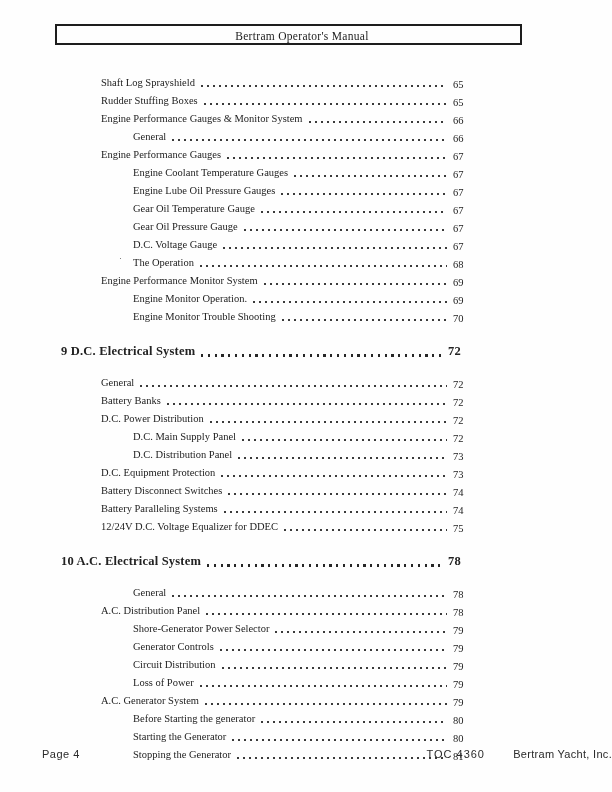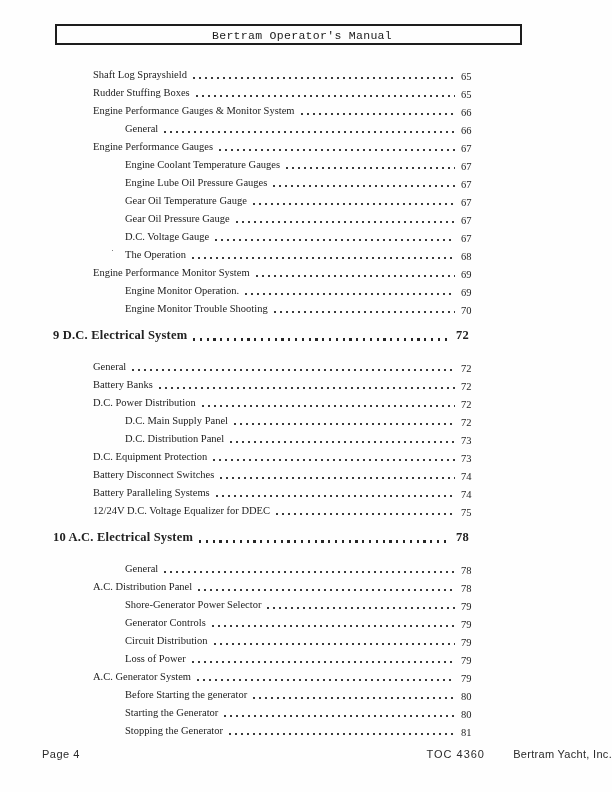--- a/index.html
+++ b/index.html
@@ -18,34 +18,34 @@
     color:var(--ink);
   }
   
   .header-box{
     position:absolute;
     left:55px;top:24px;width:463px;height:17px;
     border:2px solid #1d1d1d;
     display:flex;align-items:center;justify-content:center;
   }
   .header-box .title{
-    font-family:Liberation Mono, monospace;
+    font-family:Liberation Serif, serif;
     font-size:11.5px;
     letter-spacing:.3px;
     color:#1b1b1b;
     transform:translateY(1px);
     white-space:nowrap;
     padding-left:27px;
   }
   
   .toc{
     position:absolute;
     left:45px;top:56px;right:127px;
   }
-  .toc-section{margin:8px;padding:0;}
+  .toc-section{margin:16px;padding:0;}
   .toc-row{
     display:flex;
     align-items:flex-end;
     height:18px;
     position:relative;
     font-size:10.5px;
     line-height:15px;
     white-space:nowrap;
   }
   .toc-row.indent1{padding-left:40px;}

